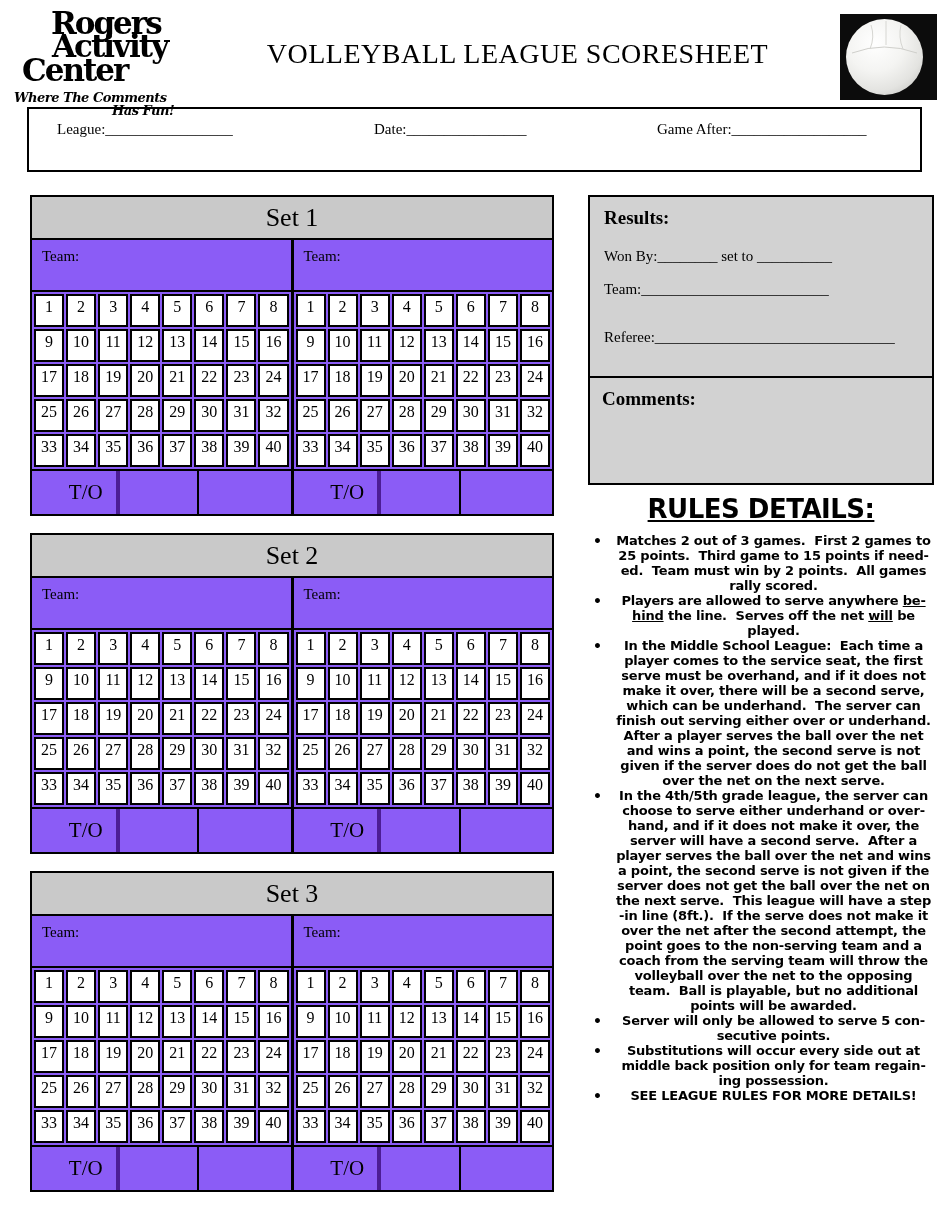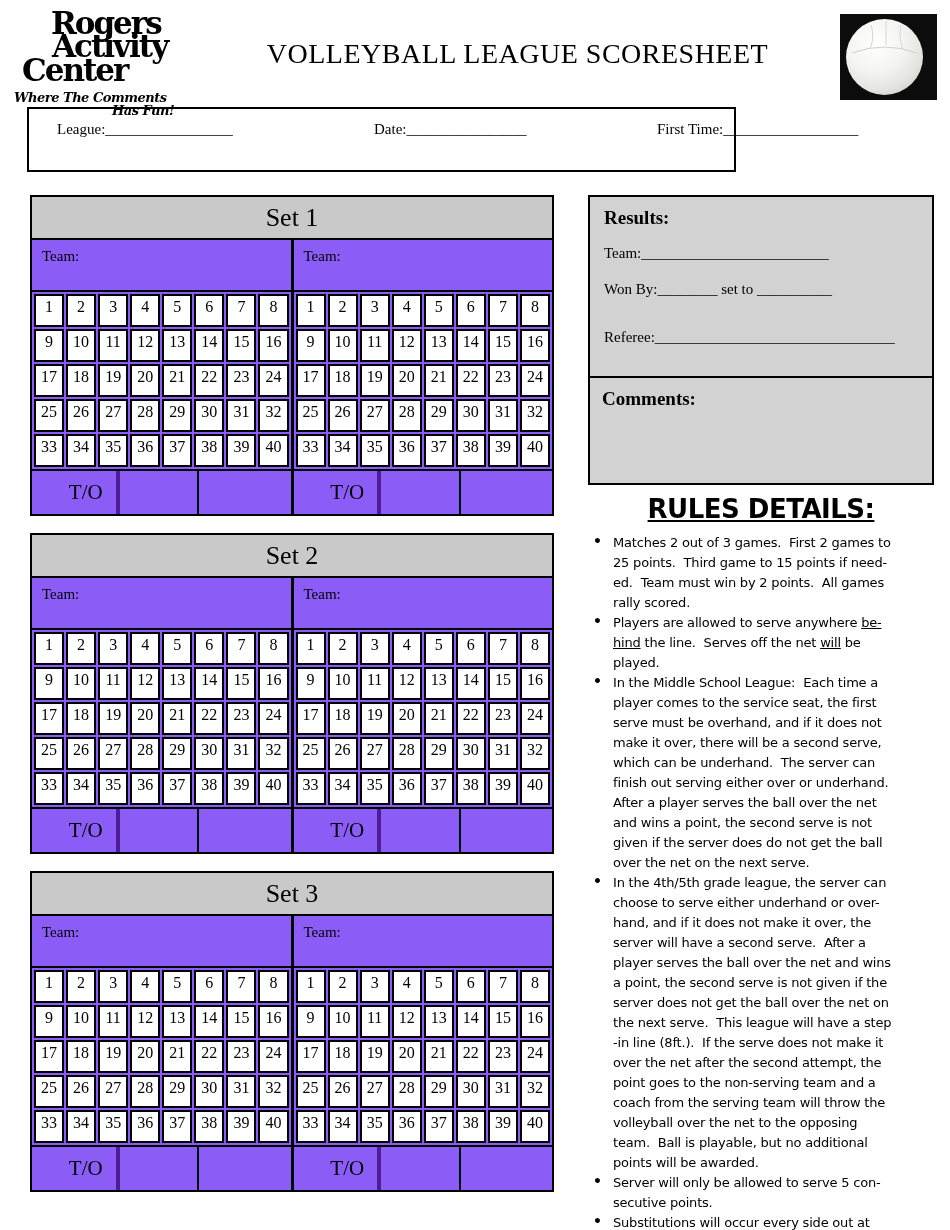--- a/index.html
+++ b/index.html
@@ -32,21 +32,21 @@
   }
 
   .ball-box { position:absolute; left:840px; top:14px; width:97px; height:86px; background:#0c0c0c; }
   .ball {
     position:absolute; left:6px; top:5px; width:77px; height:76px; border-radius:50%;
     background: radial-gradient(circle at 38% 32%, #ffffff 0%, #f4f4f2 40%, #e3e3e0 68%, #c2c2bf 92%, #aeaeab 100%);
   }
   .ball-seams { position:absolute; left:6px; top:5px; }
 
   
-  .info-box { position:absolute; left:27px; top:107px; width:709px; height:65px; border:2px solid #000; }
+  .info-box { position:absolute; left:27px; top:107px; width:895px; height:65px; border:2px solid #000; }
   .info-box .field { position:absolute; top:12px; font-size:15px; white-space:nowrap; }
   .f-league { left:28px; }
   .f-date { left:345px; }
   .f-time { left:628px; }
 
   
   .left-col { position:absolute; left:30px; top:195px; width:524px; }
   .set-table { border:2px solid #000; margin-bottom:17px; background:#8b5cf6; }
   .set-header {
     height:43px; background:#c9c9c9; border-bottom:2px solid #000;
@@ -87,22 +87,22 @@
   .comments-section { border-top:2px solid #000; padding:10px 12px; height:107px; }
 
   .rules { margin-top:9px; }
   .rules-heading {
     text-align:center; font-family:"DejaVu Sans", sans-serif; font-weight:bold;
     font-size:26px; text-decoration:underline; letter-spacing:-0.5px; margin-bottom:9px;
   }
   .bullet { display:flex; }
   .bullet .marker { width:25px; padding-left:5px; font-family:"DejaVu Sans", sans-serif; font-weight:bold; font-size:14px; line-height:17.3px; }
   .bullet .btext {
-    flex:1; white-space:pre-wrap; font-family:"DejaVu Sans", sans-serif; font-weight:normal;
-    font-size:13px; line-height:20px; letter-spacing:-0.2px;
+    flex:1; white-space:pre-wrap; font-family:"DejaVu Sans", sans-serif; font-weight:bold;
+    font-size:13px; line-height:15px; letter-spacing:-0.2px;text-align:center;
   }
   .bullet .btext .u { text-decoration:underline; }
 </style>
 </head>
 <body>
 
 <div class="page">
 
   <div class="logo">
     <div class="l1">Rogers</div>
@@ -120,21 +120,21 @@
       <path d="M6 34 Q38 22 71 34" fill="none" stroke="#cfcfcb" stroke-width="1"></path>
       <path d="M25 6 Q29 18 24 30" fill="none" stroke="#d6d6d2" stroke-width="1"></path>
       <path d="M40 2 L40 26" fill="none" stroke="#d6d6d2" stroke-width="1"></path>
       <path d="M55 6 Q52 18 57 30" fill="none" stroke="#d6d6d2" stroke-width="1"></path>
     </svg>
   </div>
 
   <div class="info-box">
     <span class="field f-league"><span>League:</span><span>_________________</span></span>
     <span class="field f-date"><span>Date:</span><span>________________</span></span>
-    <span class="field f-time"><span>First Time:</span><span>__________________</span></span>
+    <span class="field f-time"><span>Game After:</span><span>__________________</span></span>
   </div>
 
   <div class="left-col" id="sets-container">
       <div class="set-table">
         <div class="set-header" style="background: rgb(201, 201, 201);">Set 1</div>
         <div class="team-row">
           <div class="team-cell first"><span class="team-label">Team:</span></div>
           <div class="team-cell"><span class="team-label">Team:</span></div>
         </div>
         <div class="grid-wrap">
@@ -448,22 +448,22 @@
             <div class="to-blank b2"></div>
           </div>
         </div>
       </div>
     </div>
 
   <div class="right-col">
     <div class="panel" style="background: rgb(210, 210, 210);">
       <div class="results-section">
         <div class="panel-heading">Results:</div>
+        <div class="fline fl-wonby"><span>Won By:</span><span>________</span><span> set to </span><span>__________</span></div>
         <div class="fline fl-team"><span>Team:</span><span>_________________________</span></div>
-        <div class="fline fl-wonby"><span>Won By:</span><span>________</span><span> set to </span><span>__________</span></div>
         <div class="fline fl-ref"><span>Referee:</span><span>________________________________</span></div>
       </div>
       <div class="comments-section">
         <div class="panel-heading">Comments:</div>
       </div>
     </div>
 
     <div class="rules">
       <div class="rules-heading">RULES DETAILS:</div>
       <div id="rules-bullets">

